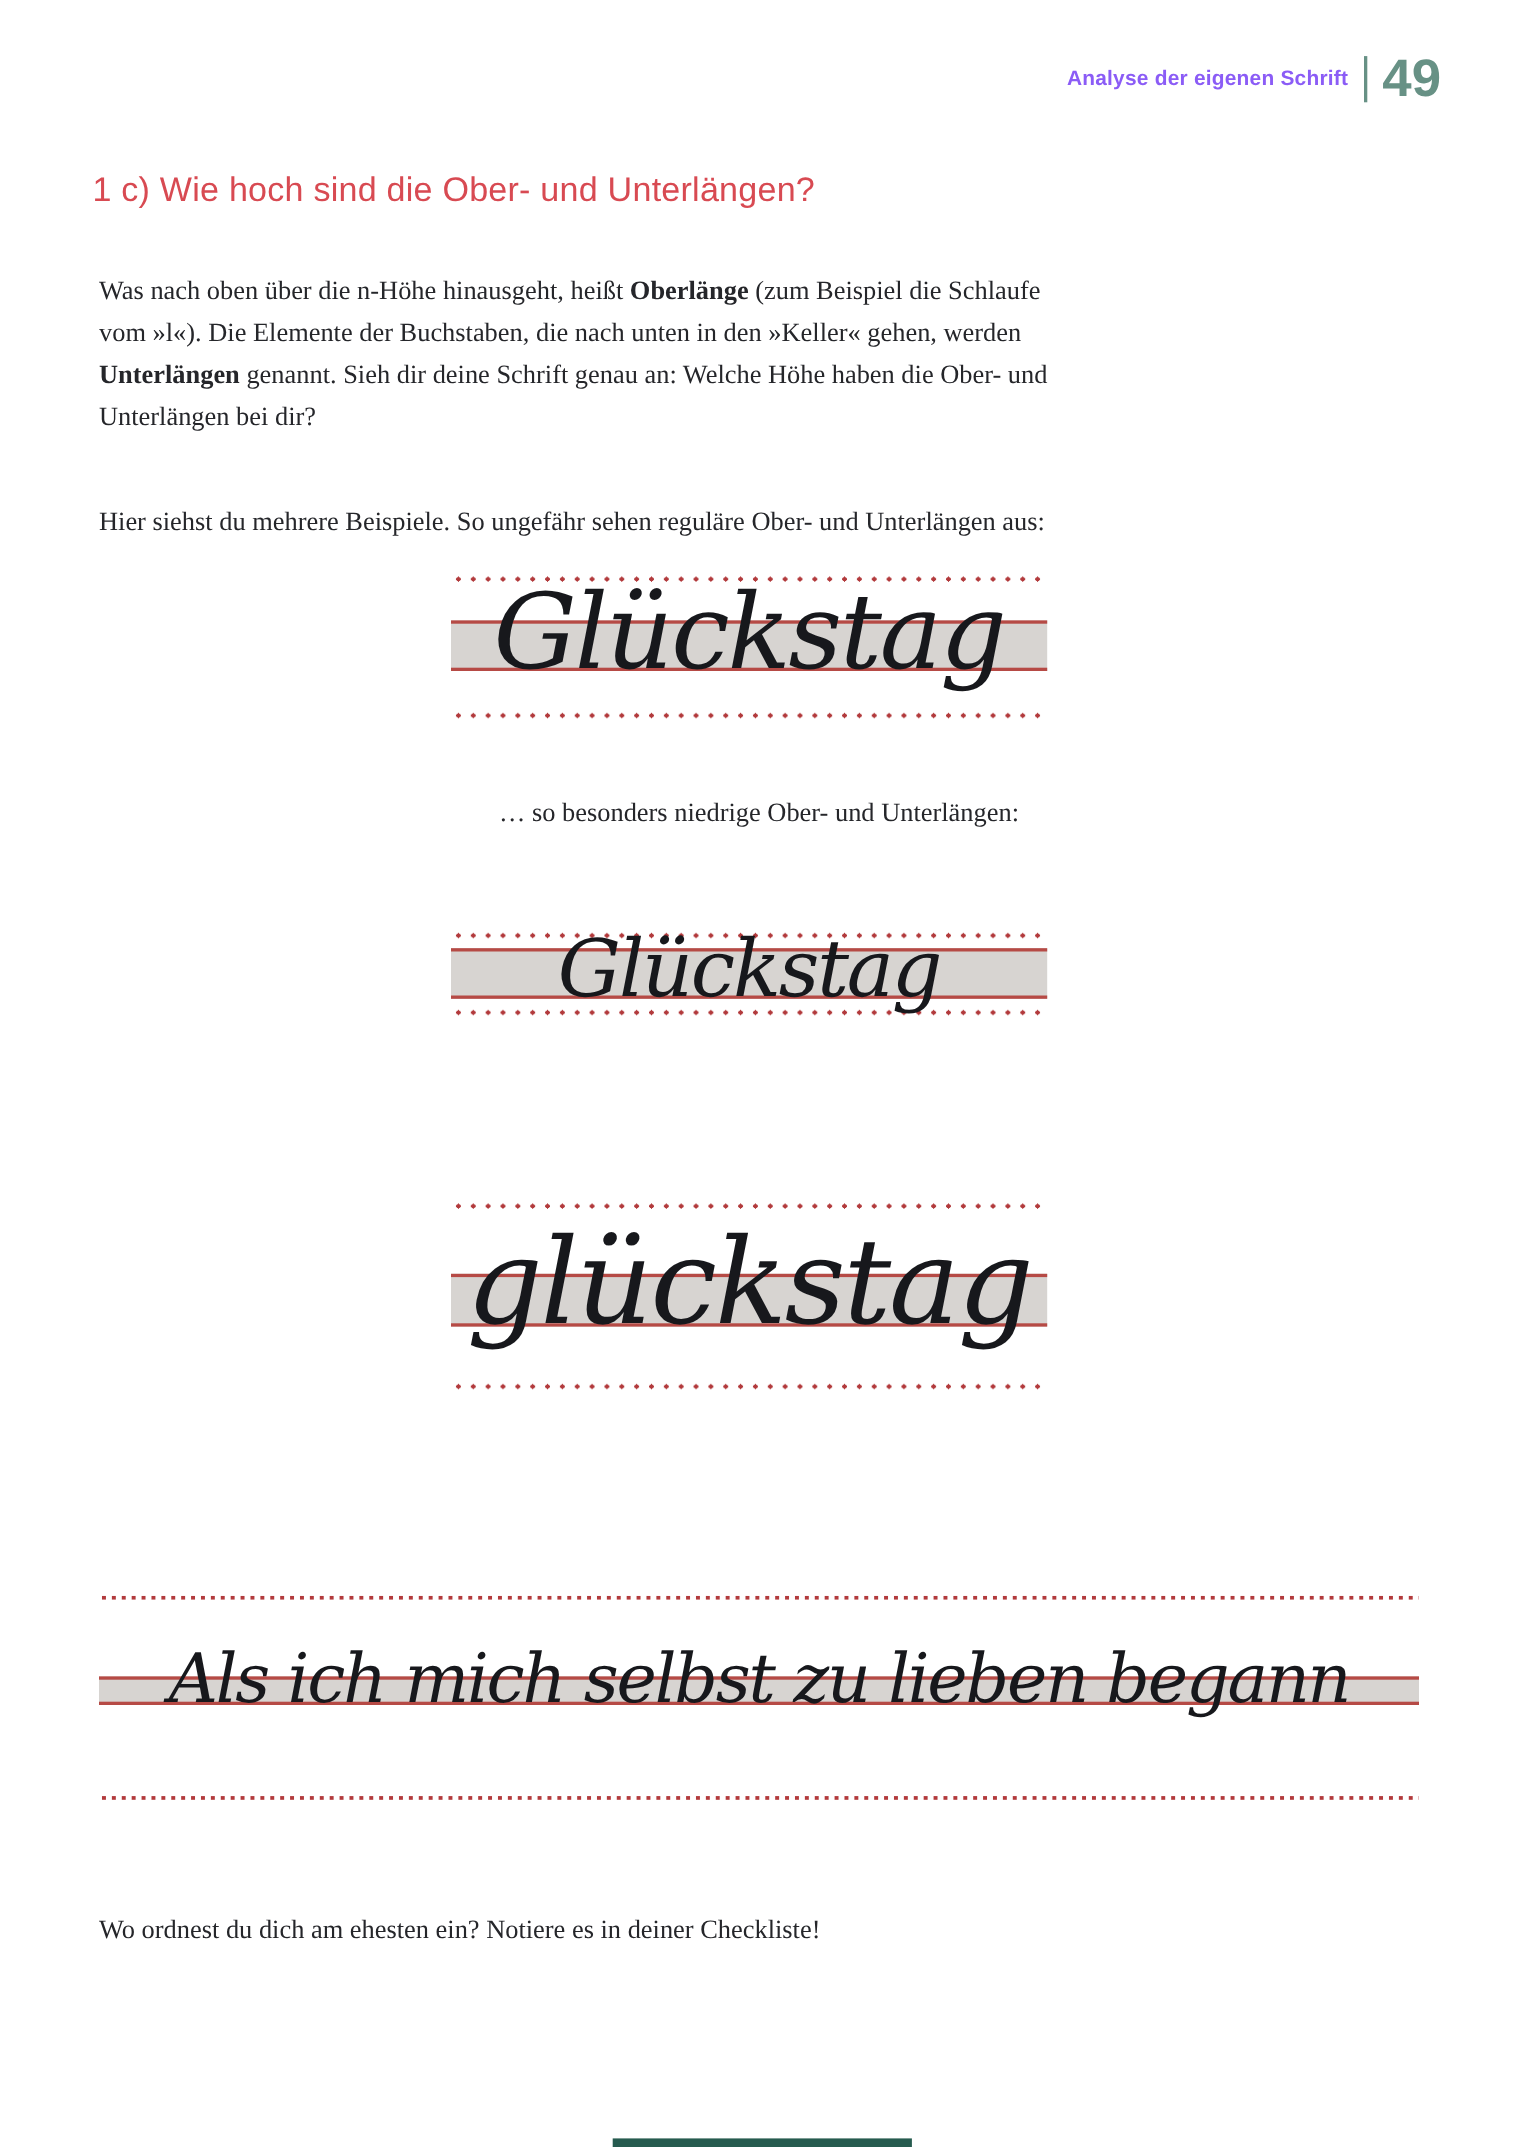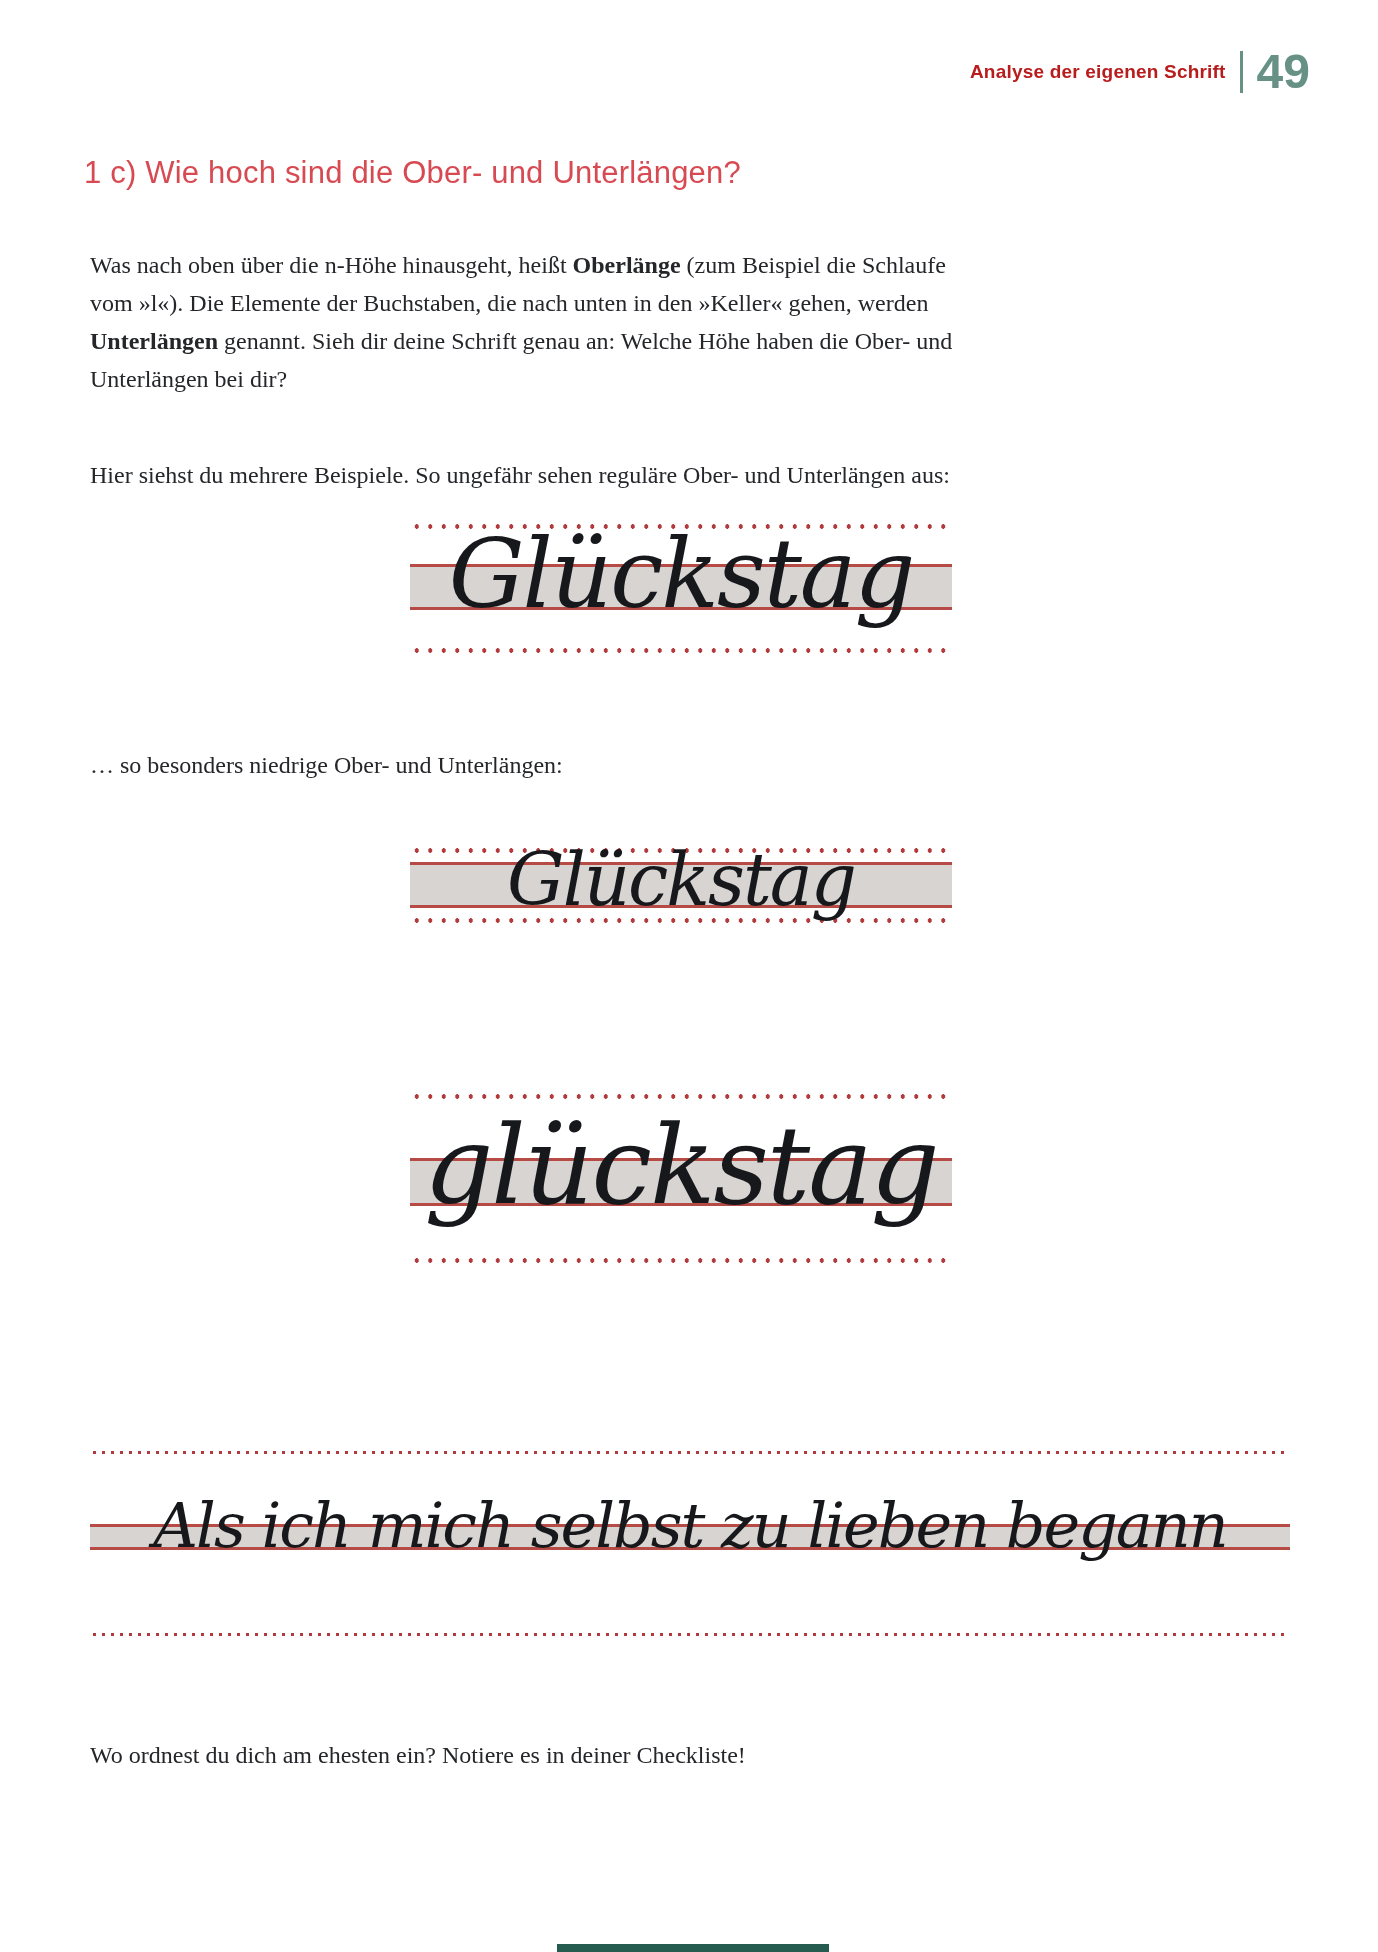--- a/index.html
+++ b/index.html
@@ -10,36 +10,36 @@
     font-family:"Liberation Sans", sans-serif;
     color:#25262a;
     overflow:hidden;
   }
   
   .header{
     position:absolute;top:48px;right:68px;
     display:flex;align-items:center;gap:14px;
   }
   .header-title{
-    font-size:19px;font-weight:700;color:#b91c1c;letter-spacing:0.2px;
+    font-size:19px;font-weight:700;color:#8b5cf6;letter-spacing:0.2px;
   }
   .header-divider{width:3px;height:42px;background:#679185;}
   .page-number{font-size:48px;font-weight:800;color:#679185;line-height:1;}
   
   .section-heading{
     position:absolute;left:84px;top:134px;width:1200px;
     font-size:31px;font-weight:400;color:#d84a52;letter-spacing:0.2px;
   }
   
   .body-text{font-size:24px;line-height:38px;color:#25262a;font-family:Liberation Serif, serif;}
   .intro-paragraph{position:absolute;left:90px;top:222px;width:1200px;}
   .intro-paragraph strong{font-weight:800;}
   .examples-intro{position:absolute;left:90px;top:432px;width:1200px;}
   .example-caption{position:absolute;left:90px;width:1200px;}
-  .caption-2{top:722px;}
+  .caption-2{top:696px;text-align:center;}
   .caption-3{top:1002px;}
   .caption-4{top:1352px;}
   .closing-text{position:absolute;left:90px;top:1712px;width:1200px;}
   
   .ruled{position:absolute;}
   .ex-1{left:410px;top:502px;width:542px;height:170px;}
   .ex-2{left:410px;top:838px;width:542px;height:104px;}
   .ex-3{left:410px;top:1082px;width:542px;height:200px;}
   .ex-4{left:90px;top:1440px;width:1200px;height:225px;}
   .dotrow{

